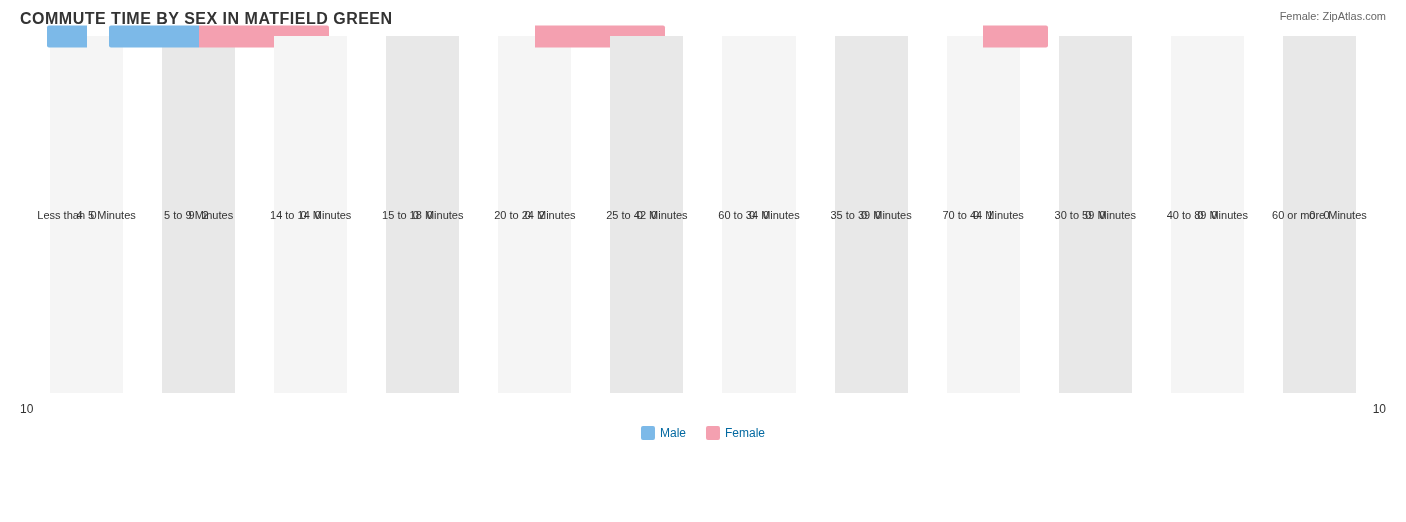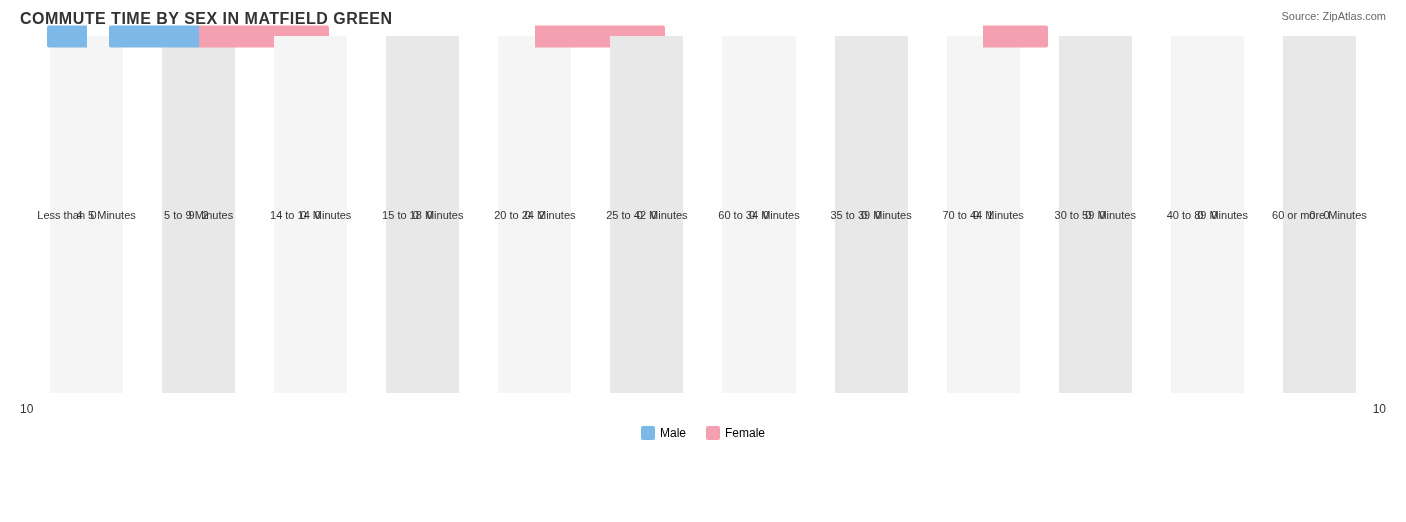--- a/index.html
+++ b/index.html
@@ -130,41 +130,41 @@
     }
     .legend {
       position: absolute;
       bottom: 8px;
       left: 50%;
       transform: translateX(-50%);
       display: flex;
       gap: 20px;
       align-items: center;
       font-size: 12px;
-      color: #000000;
+      color: #0369a1;
     }
     .legend-item {
       display: flex;
       align-items: center;
       gap: 5px;
     }
     .legend-box {
       width: 14px;
       height: 14px;
       border-radius: 2px;
     }
     .legend-male { background: #7cb9e8; }
     .legend-female { background: #f4a0b0; }
   </style>
 </head>
 <body>
 
 <div class="chart-container">
   <div class="chart-title">COMMUTE TIME BY SEX IN MATFIELD GREEN</div>
-  <div class="source">Source: ZipAtlas.com</div>
+  <div class="source">Female: ZipAtlas.com</div>
 
   <div class="chart-area">
     <div class="bars-wrapper" id="bars-wrapper">
 
     <div class="bar-row">
           <div class="bar-center" style="position: absolute; left: 50%; top: 0px; bottom: 0px; width: 0px;">
             <div class="bar-male" style="width: 40px;"></div>
           </div>
           <div class="label-center">Less than 5 Minutes</div>
           <div class="value-male">4</div>

